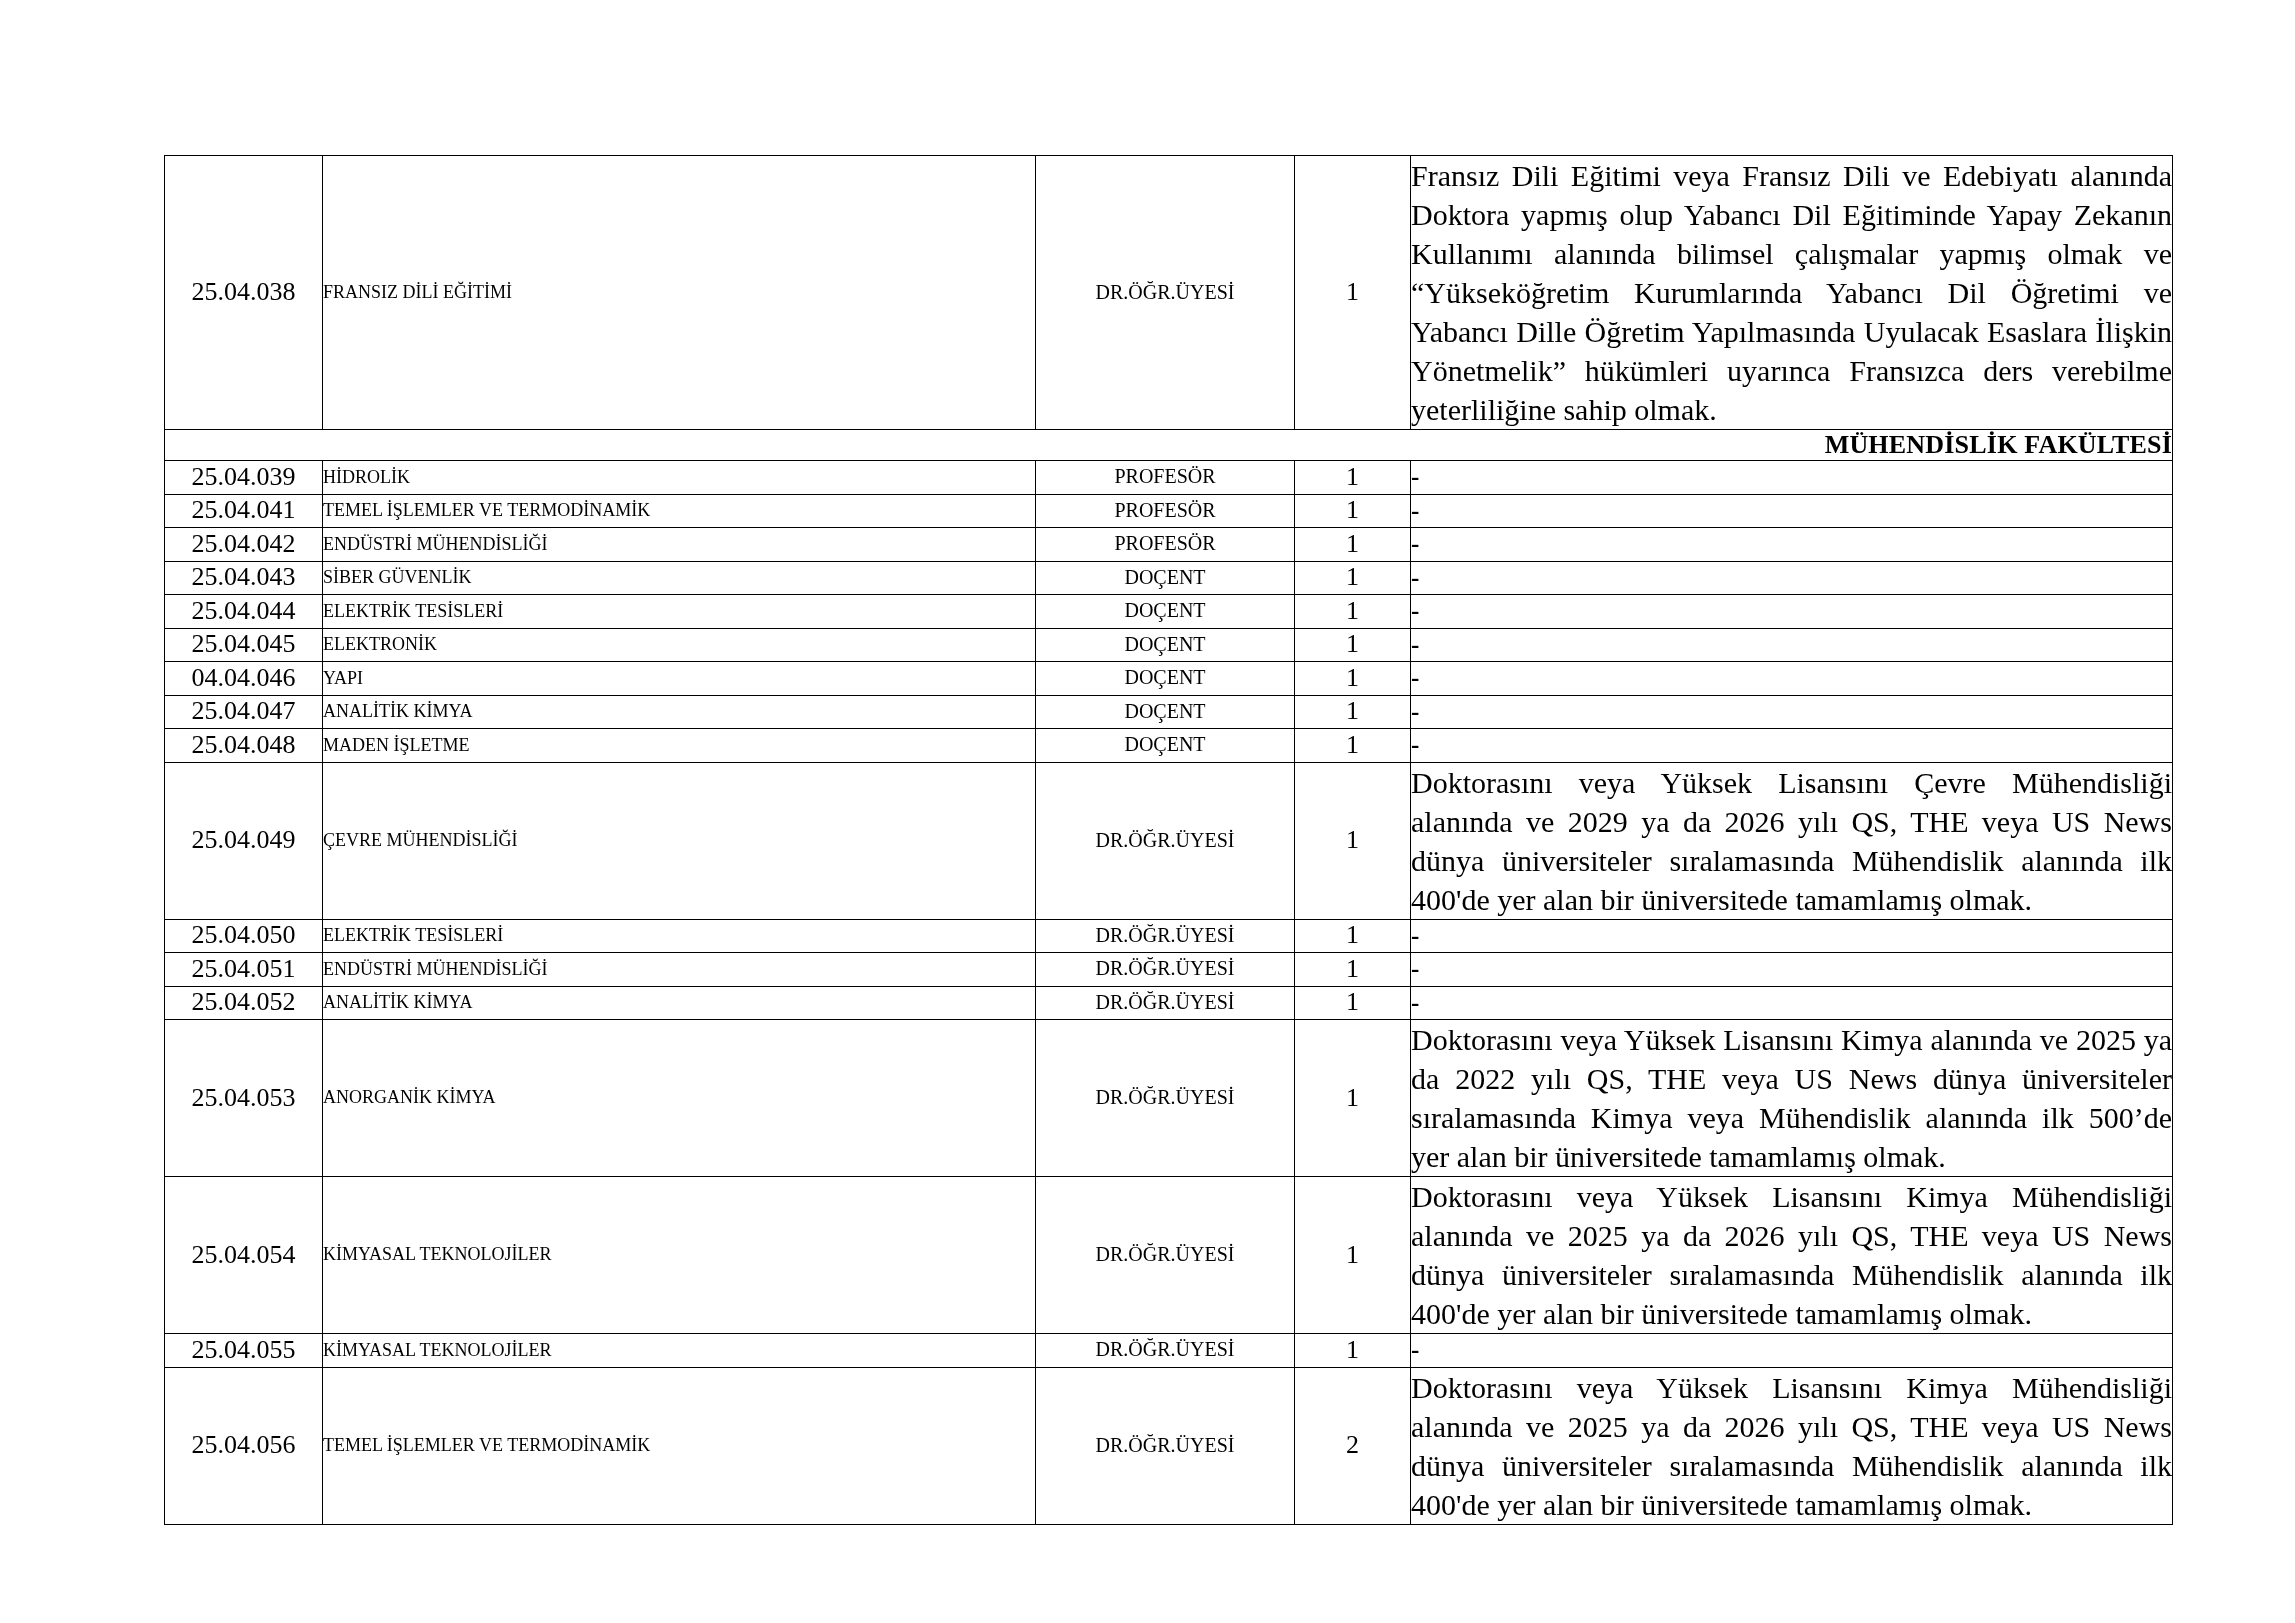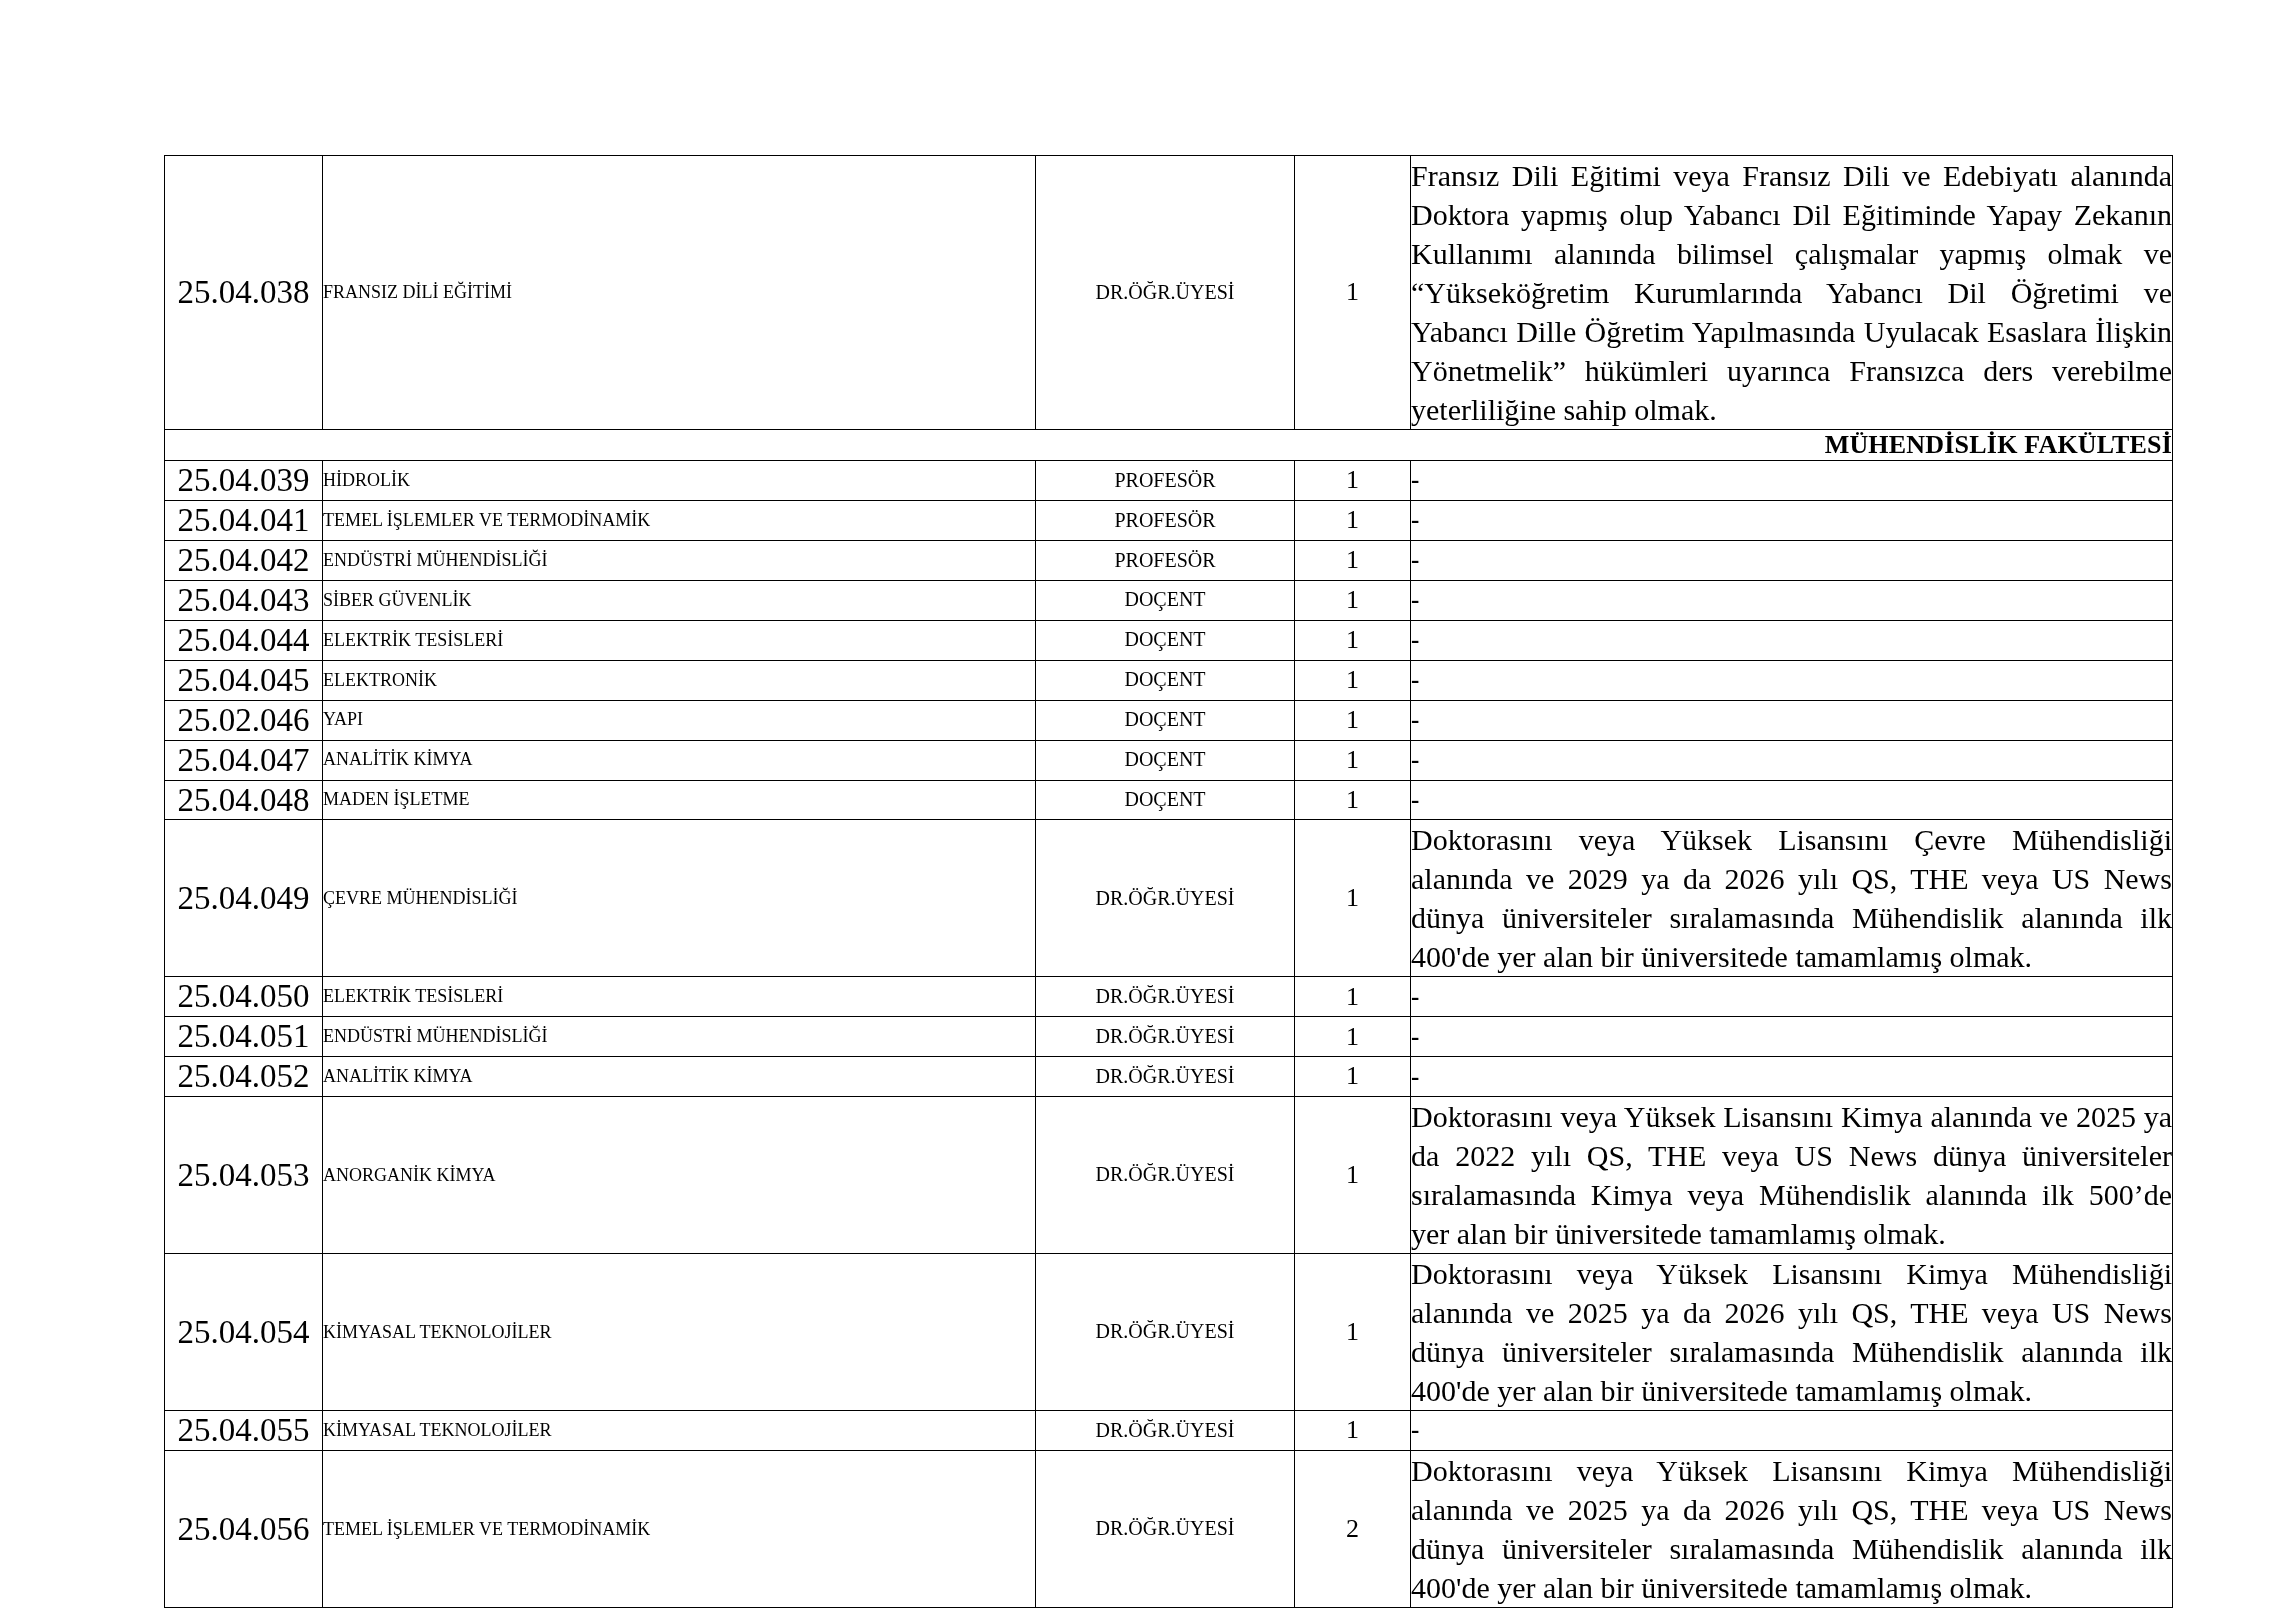--- a/index.html
+++ b/index.html
@@ -39,21 +39,21 @@
   }
   
   col.c-code  { width: 158px; }
   col.c-name  { width: 713px; }
   col.c-title { width: 259px; }
   col.c-count { width: 116px; }
   col.c-desc  { width: 762px; }
 
   .cell-code {
     text-align: center;
-    font-size: 33px;
+    font-size: 26px;
     line-height: 1.18;
     padding: 2.6px 3.9px;
   }
   .cell-name {
     text-align: left;
     font-size: 18px;
     line-height: 1.18;
     padding: 2.6px 6.5px 2.6px 7.9px;
   }
   .cell-title {
@@ -179,21 +179,21 @@
 
         <tr class="short r-short">
           <td class="cell-code">25.04.045</td>
           <td class="cell-name">ELEKTRONİK</td>
           <td class="cell-title">DOÇENT</td>
           <td class="cell-count">1</td>
           <td class="cell-desc dash">-</td>
         </tr>
 
         <tr class="short r-short">
-          <td class="cell-code">25.02.046</td>
+          <td class="cell-code">04.04.046</td>
           <td class="cell-name">YAPI</td>
           <td class="cell-title">DOÇENT</td>
           <td class="cell-count">1</td>
           <td class="cell-desc dash">-</td>
         </tr>
 
         <tr class="short r-short">
           <td class="cell-code">25.04.047</td>
           <td class="cell-name">ANALİTİK KİMYA</td>
           <td class="cell-title">DOÇENT</td>

